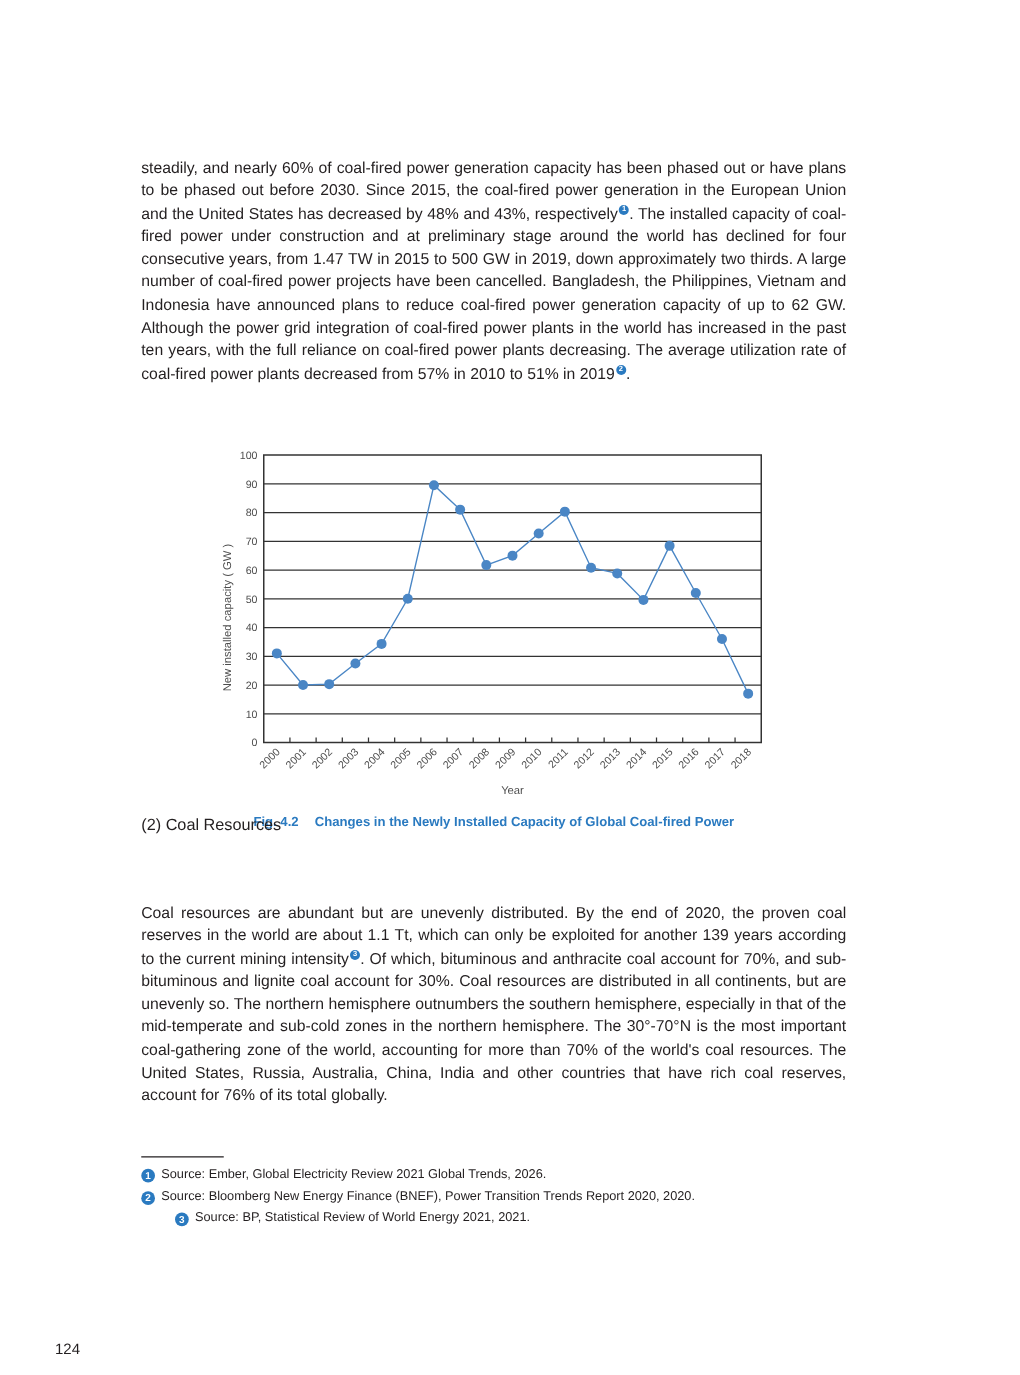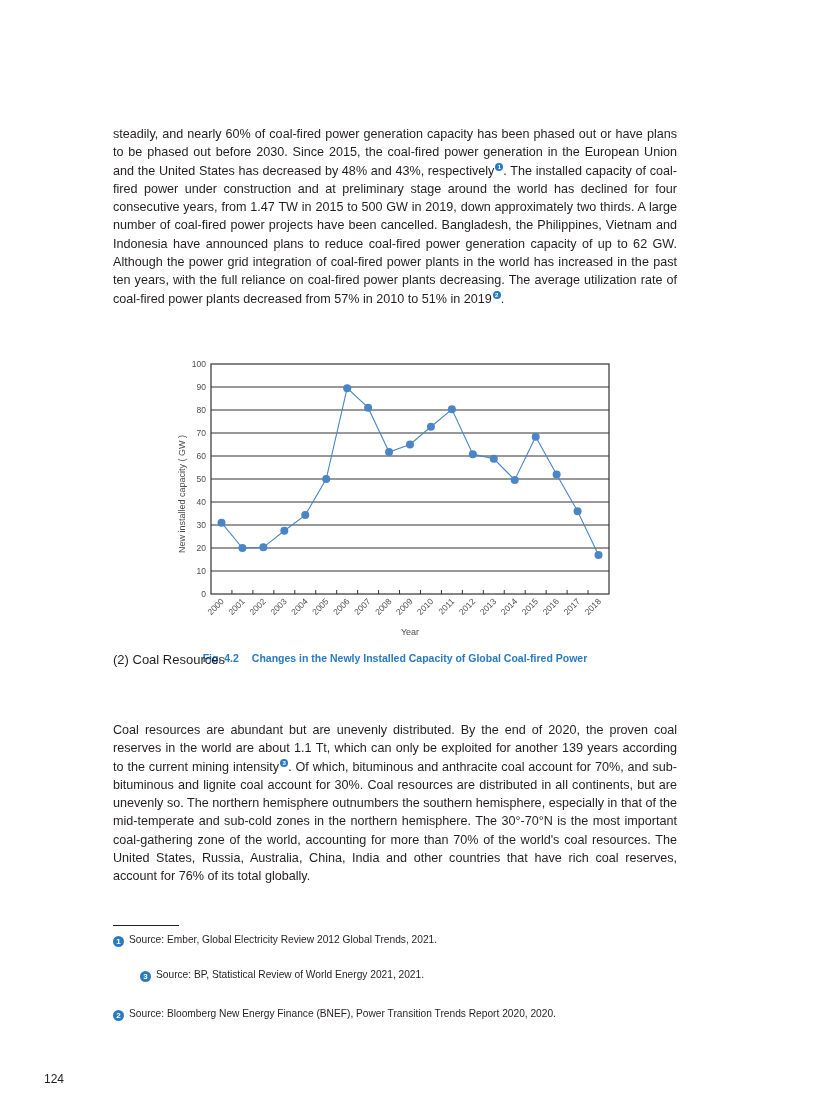--- a/index.html
+++ b/index.html
@@ -15,21 +15,21 @@
   #p2 { top: 721px; }
   .heading { position: absolute; left: 113px; top: 652px; font-size: 13px; margin: 0; }
   .caption { position: absolute; left: 0; width: 790px; top: 652px; text-align: center;
              font-size: 10.5px; font-weight: bold; color: #2a7ac0; }
   .caption .fig { margin-right: 10px; }
   .fn-rule { position: absolute; left: 113px; top: 925px; width: 66px; height: 0; border-top: 1px solid #231f20; }
   .fn { position: absolute; left: 113px; font-size: 10.2px; color: #231f20; }
   .fn .num { display: inline-block; width: 11px; height: 11px; border-radius: 50%; background: #2a7ac0;
              color: #fff; font-size: 8px; line-height: 11px; text-align: center; font-weight: bold;
              margin-right: 5px; vertical-align: -1px; }
-  #fn1 { top: 934px; } #fn2 { top: 1008px; } #fn3 { top: 969px; padding-left: 27px; }
+  #fn1 { top: 934px; } #fn2 { top: 952px; } #fn3 { top: 969px; padding-left: 27px; }
   .page-num { position: absolute; left: 44px; top: 1072px; font-size: 12px; }
   #chart { position: absolute; left: 0; top: 0; }
   .tick-label { font-family: "Liberation Sans", sans-serif; font-size: 8.5px; fill: #4d4d4d; }
   .axis-title { font-family: "Liberation Sans", sans-serif; font-size: 9px; fill: #4d4d4d; }
 </style>
 </head>
 <body>
 
 <p class="para" id="p1"><span>steadily, and nearly 60% of coal-fired power generation capacity has been phased out or have plans to be phased out before 2030. Since 2015, the coal-fired power generation in the European Union and the United States has decreased by 48% and 43%, respectively</span><span class="fnref">1</span><span>. The installed capacity of coal-fired power under construction and at preliminary stage around the world has declined for four consecutive years, from 1.47 TW in 2015 to 500 GW in 2019, down approximately two thirds. A large number of coal-fired power projects have been cancelled. Bangladesh, the Philippines, Vietnam and Indonesia have announced plans to reduce coal-fired power generation capacity of up to 62 GW. Although the power grid integration of coal-fired power plants in the world has increased in the past ten years, with the full reliance on coal-fired power plants decreasing. The average utilization rate of coal-fired power plants decreased from 57% in 2010 to 51% in 2019</span><span class="fnref">2</span><span>.</span></p>
 
@@ -127,17 +127,17 @@
 <div class="caption">
   <span class="fig">Fig. 4.2</span>
   <span>Changes in the Newly Installed Capacity of Global Coal-fired Power</span>
 </div>
 
 <p class="heading">(2) Coal Resources</p>
 
 <p class="para" id="p2"><b>Coal resources are abundant but are unevenly distributed.</b><span> By the end of 2020, the proven coal reserves in the world are about 1.1 Tt, which can only be exploited for another 139 years according to the current mining intensity</span><span class="fnref">3</span><span>. Of which, bituminous and anthracite coal account for 70%, and sub-bituminous and lignite coal account for 30%. Coal resources are distributed in all continents, but are unevenly so. The northern hemisphere outnumbers the southern hemisphere, especially in that of the mid-temperate and sub-cold zones in the northern hemisphere. The 30°-70°N is the most important coal-gathering zone of the world, accounting for more than 70% of the world's coal resources. The United States, Russia, Australia, China, India and other countries that have rich coal reserves, account for 76% of its total globally.</span></p>
 
 <div class="fn-rule"></div>
-<div class="fn" id="fn1"><span class="num">1</span><span>Source: Ember, Global Electricity Review 2012 Global Trends, 2021.</span></div>
+<div class="fn" id="fn1"><span class="num">1</span><span>Source: Ember, Global Electricity Review 2021 Global Trends, 2026.</span></div>
 <div class="fn" id="fn2"><span class="num">2</span><span>Source: Bloomberg New Energy Finance (BNEF), Power Transition Trends Report 2020, 2020.</span></div>
 <div class="fn" id="fn3"><span class="num">3</span><span>Source: BP, Statistical Review of World Energy 2021, 2021.</span></div>
 
 <div class="page-num">124</div>
 
 </body></html>

